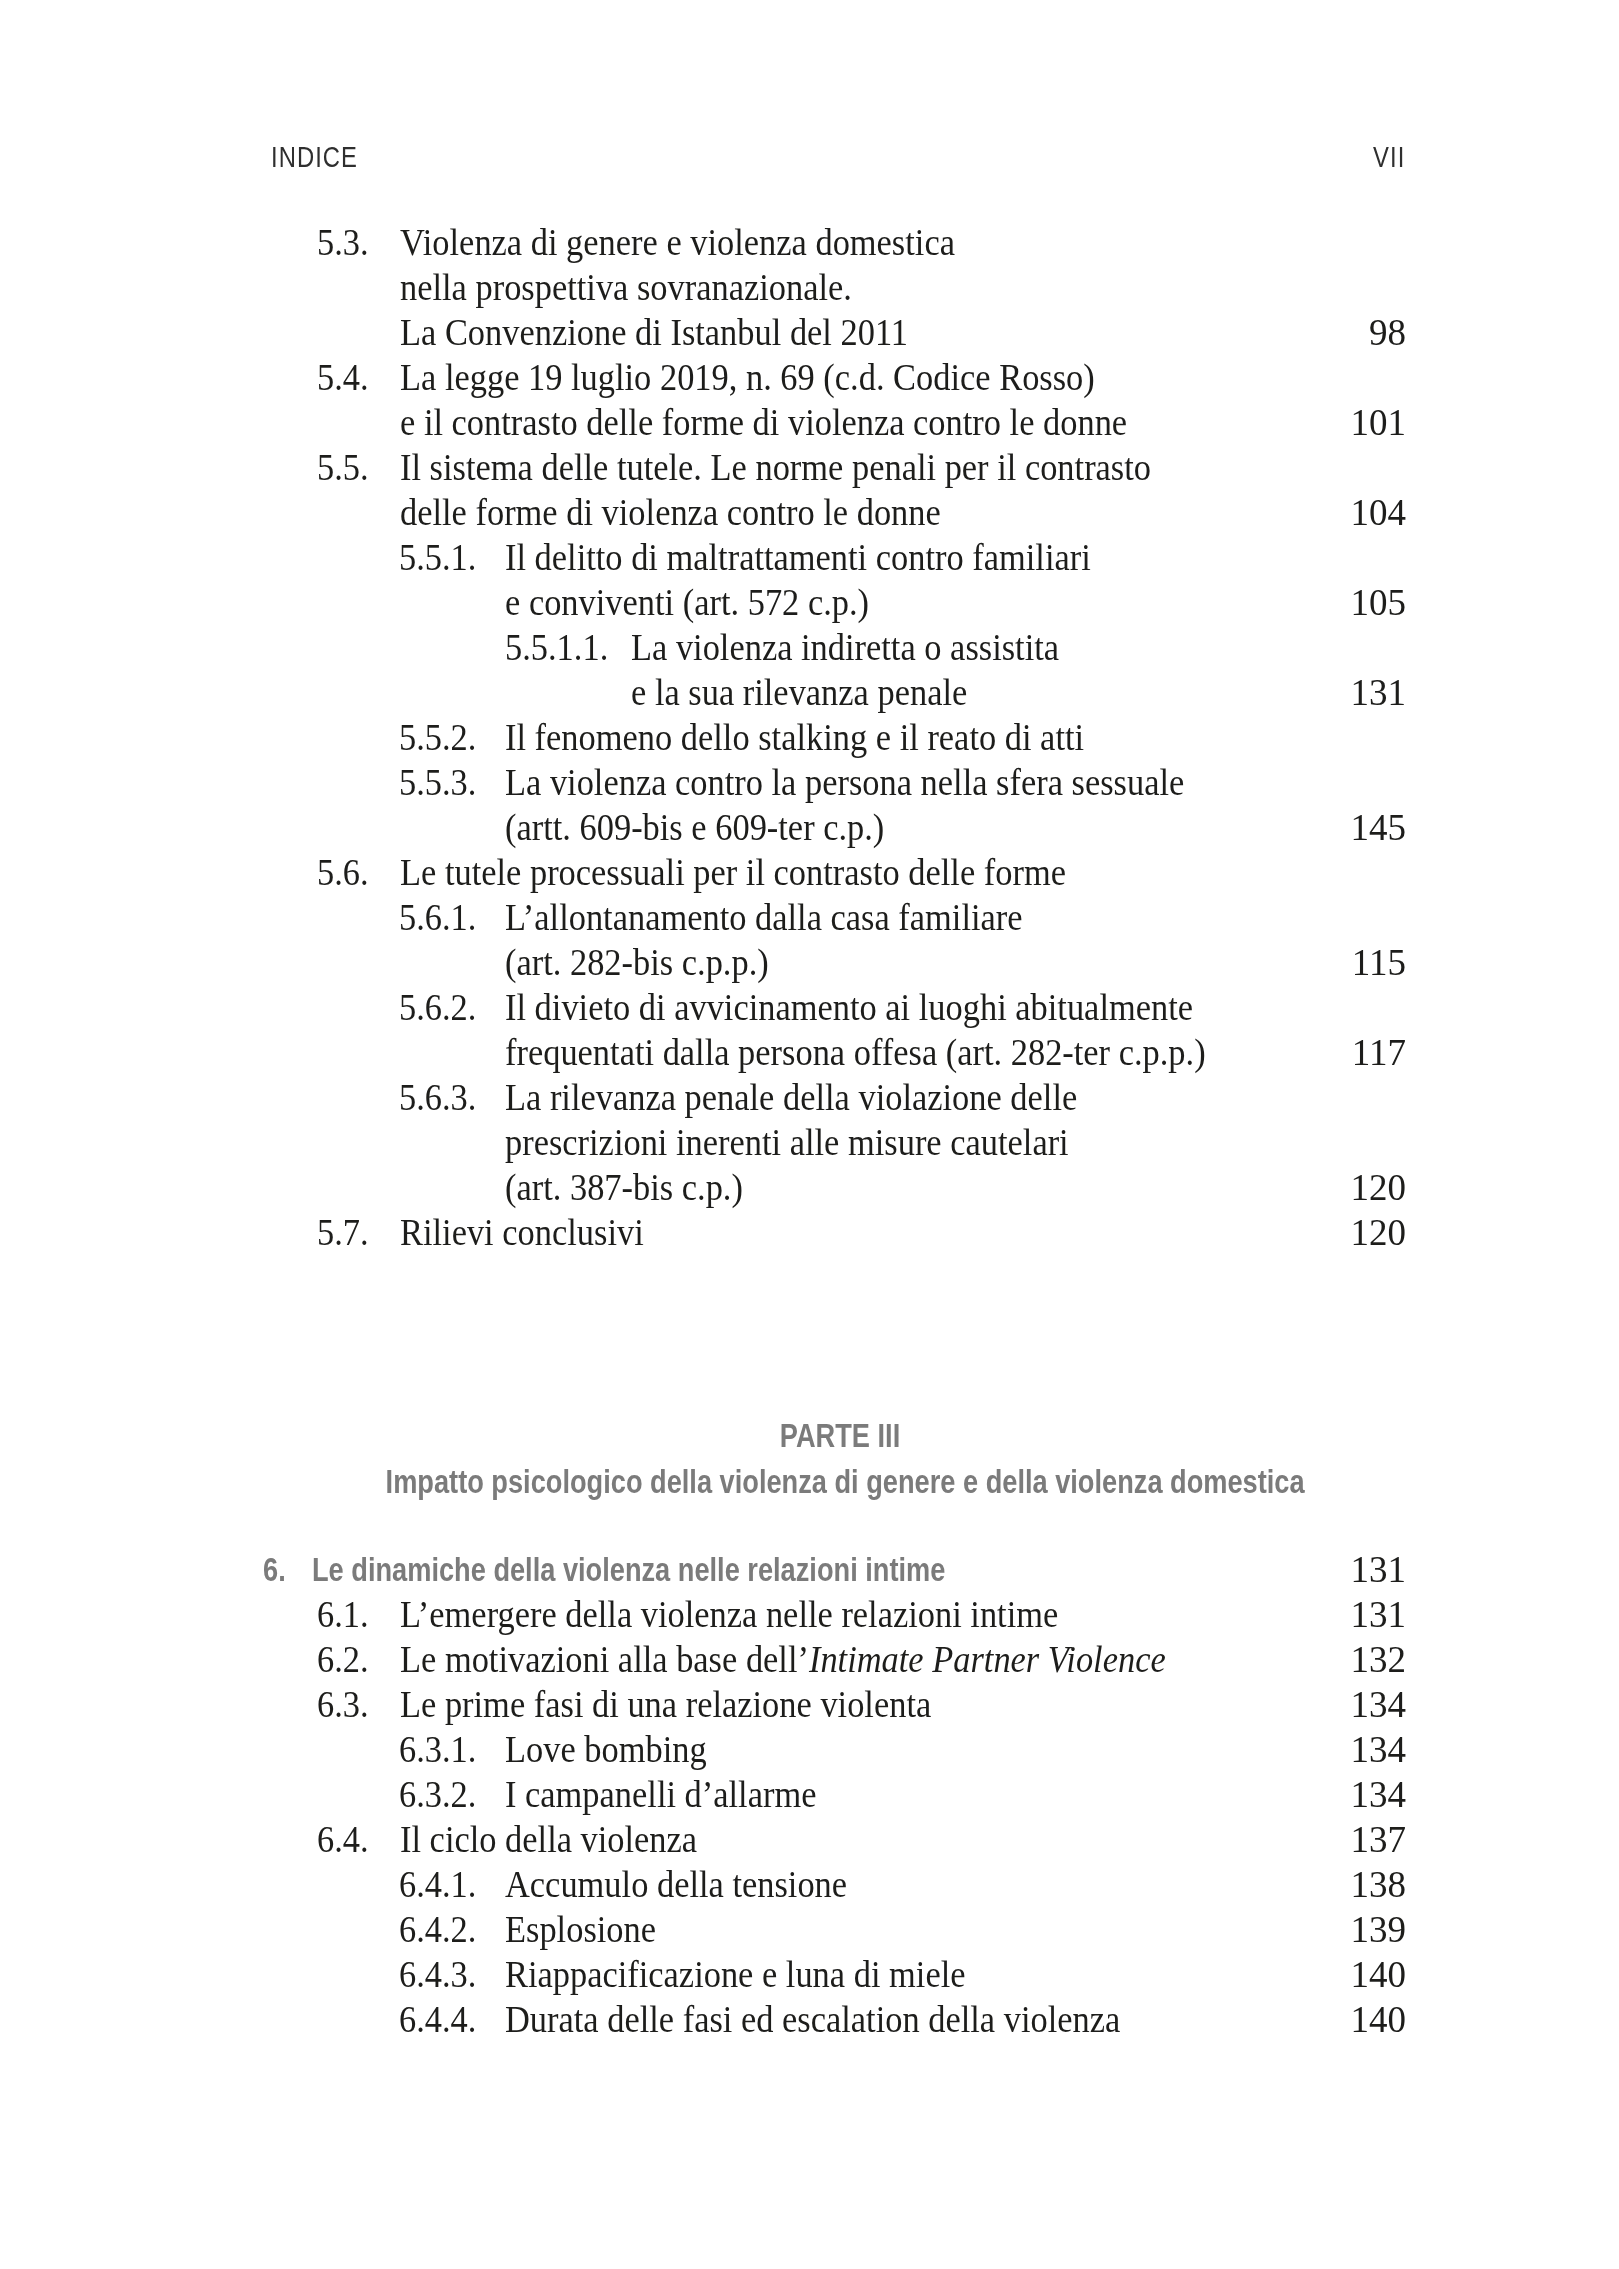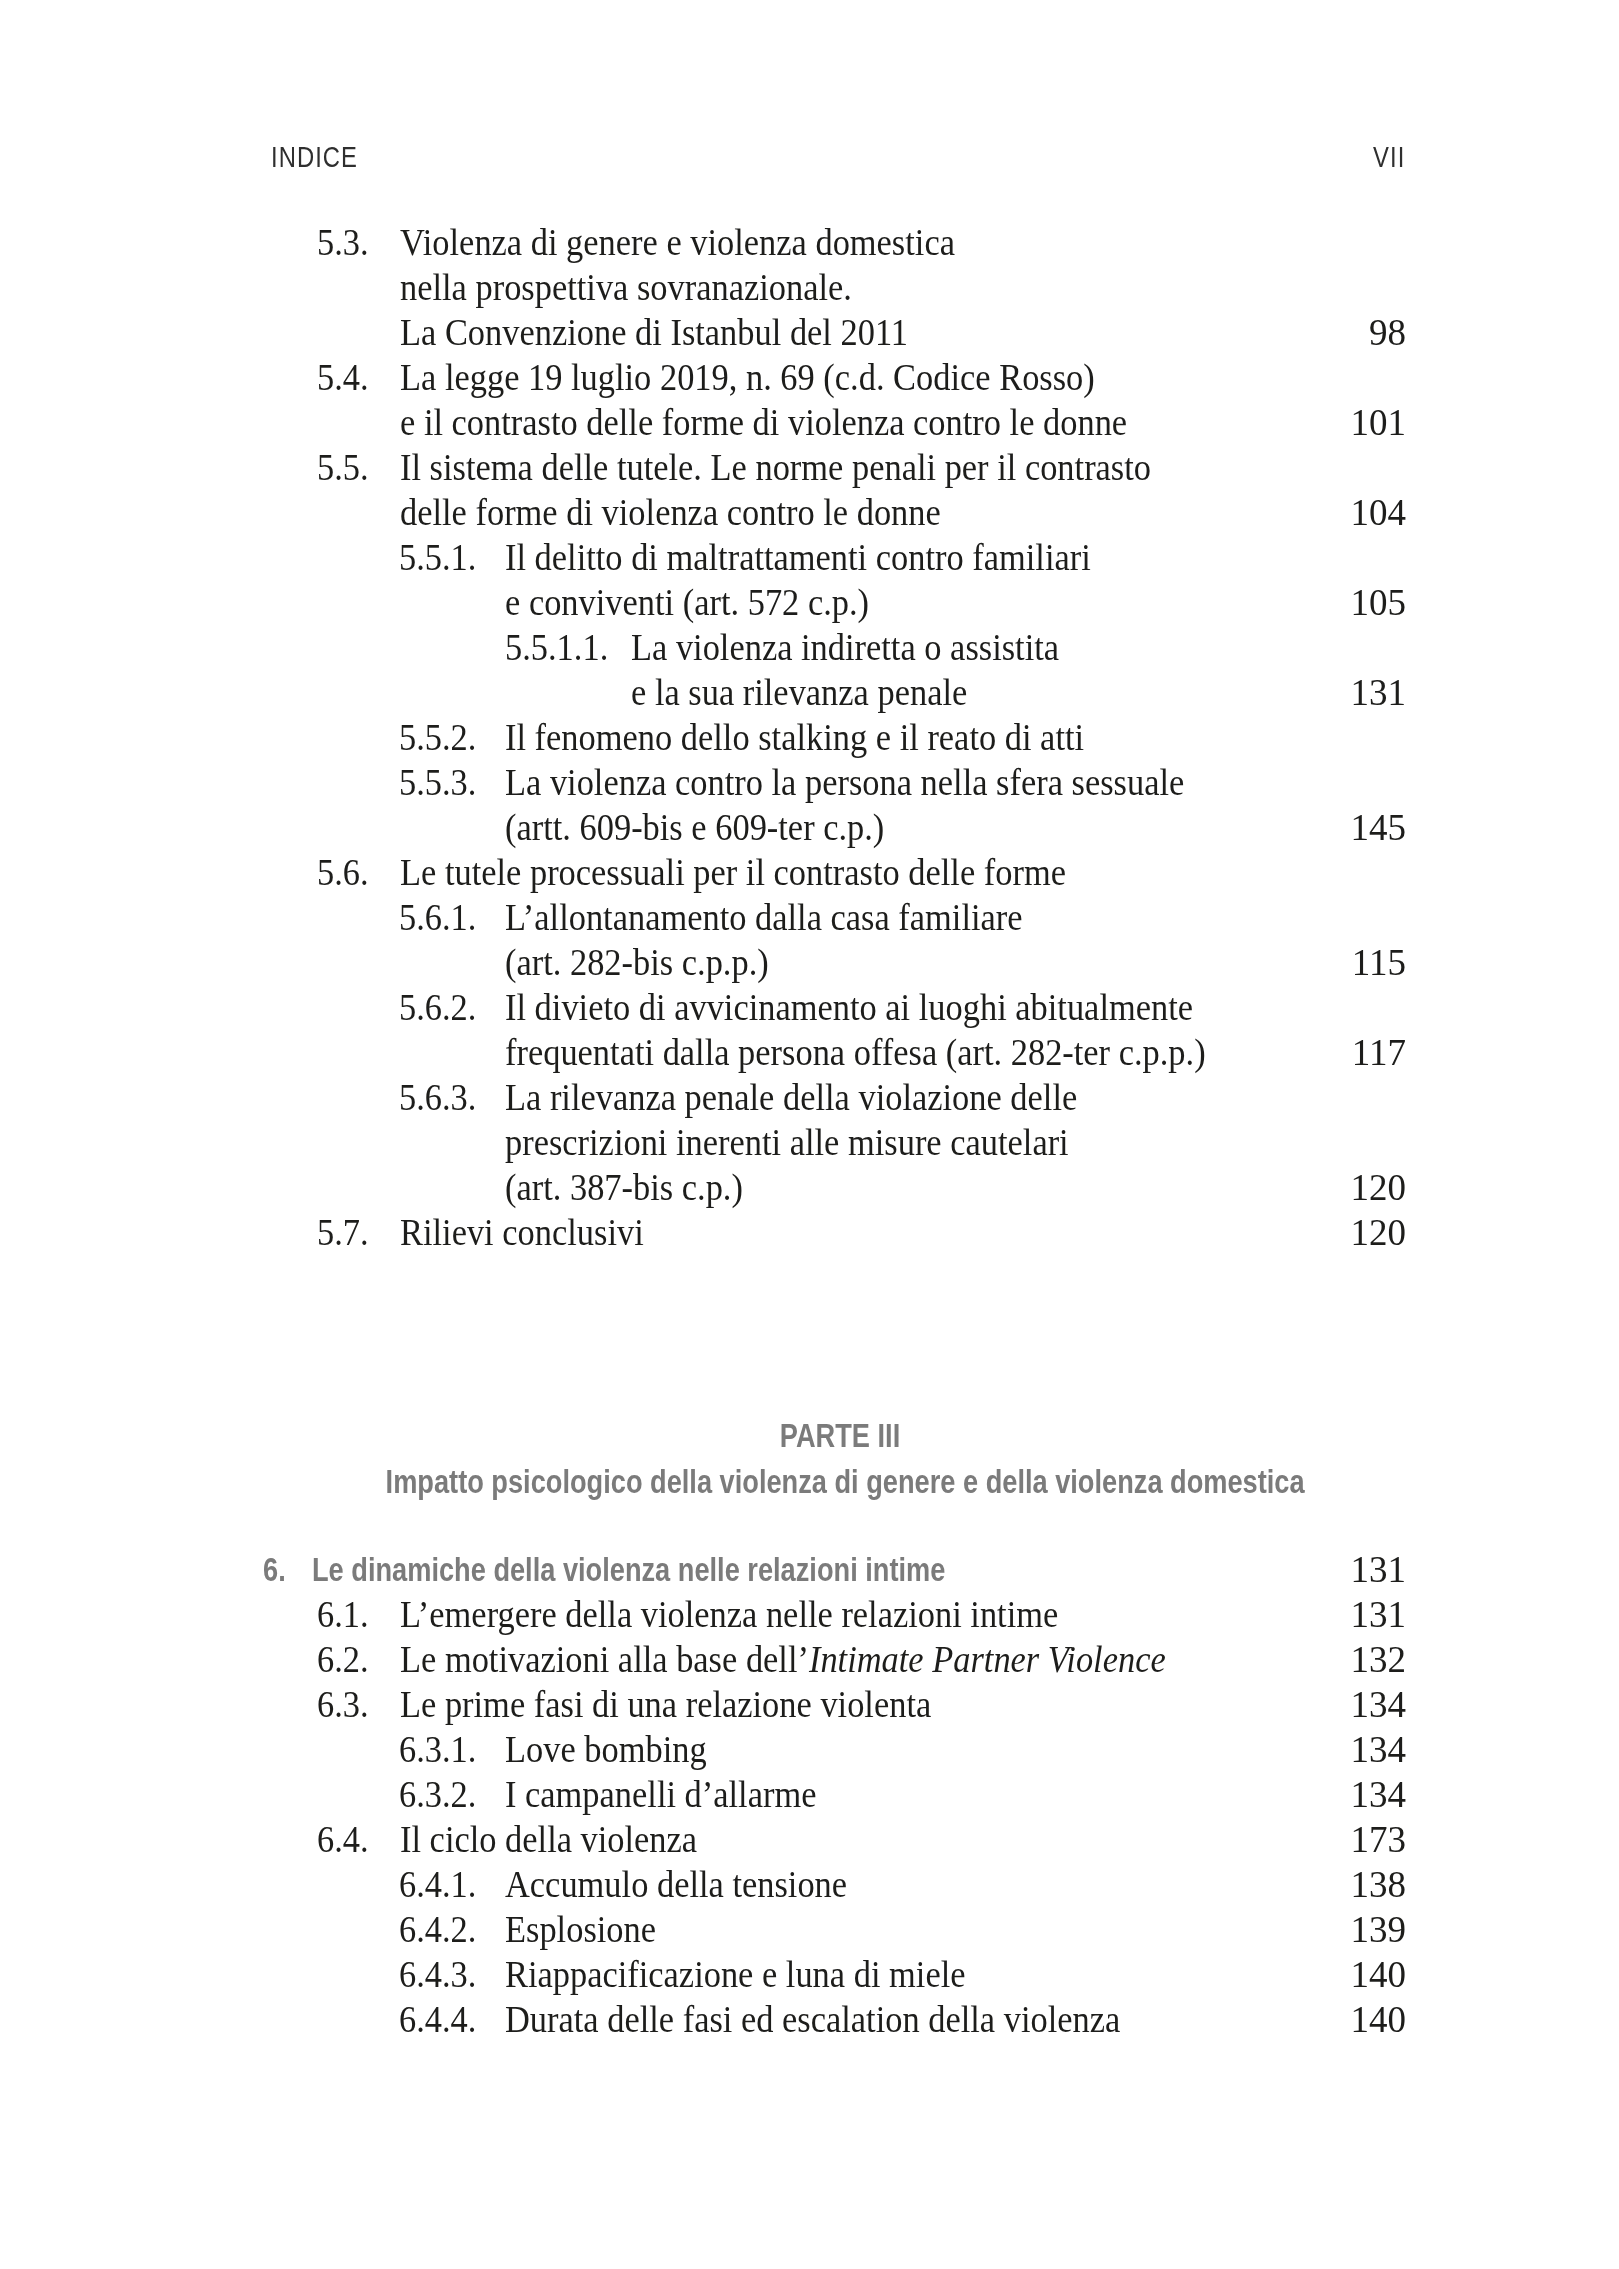--- a/index.html
+++ b/index.html
@@ -183,21 +183,21 @@
         <span class="pg">134</span>
       </div>
       <div class="row">
         <span class="num nx-2">6.3.2.</span>
         <span class="txt tx-2">I campanelli d’allarme</span>
         <span class="pg">134</span>
       </div>
       <div class="row">
         <span class="num nx-1">6.4.</span>
         <span class="txt tx-1">Il ciclo della violenza</span>
-        <span class="pg">173</span>
+        <span class="pg">137</span>
       </div>
       <div class="row">
         <span class="num nx-2">6.4.1.</span>
         <span class="txt tx-2">Accumulo della tensione</span>
         <span class="pg">138</span>
       </div>
       <div class="row">
         <span class="num nx-2">6.4.2.</span>
         <span class="txt tx-2">Esplosione</span>
         <span class="pg">139</span>

